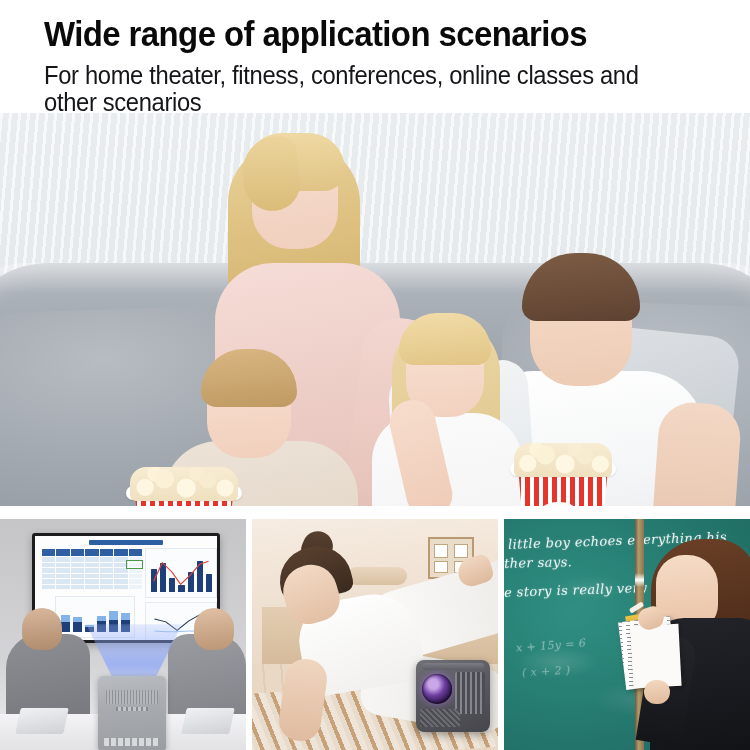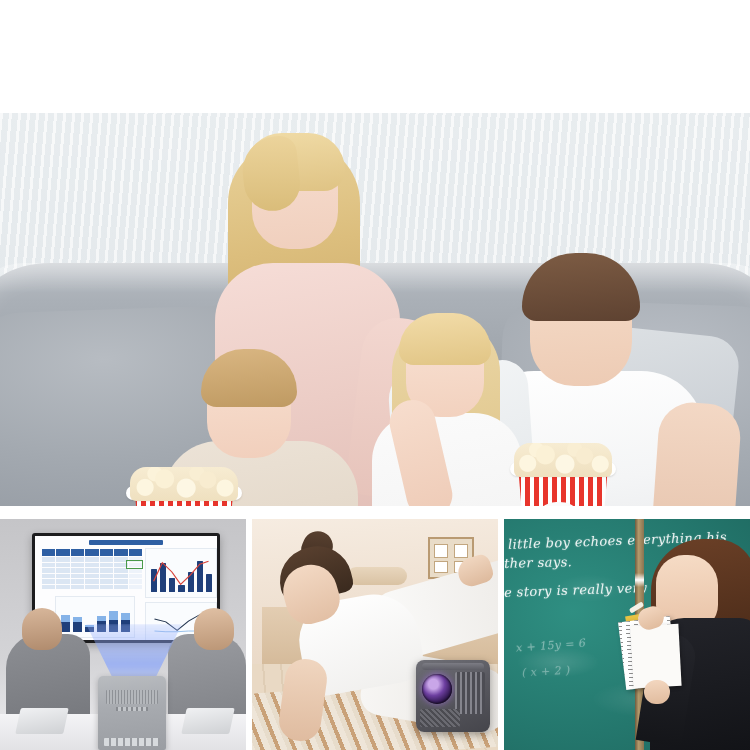--- a/index.html
+++ b/index.html
@@ -369,20 +369,24 @@
     background:#fbfaf8; transform:rotate(-3deg); box-shadow:1px 1px 4px rgba(0,0,0,.22);
   }
   .sticky { position:absolute; right:108px; top:96px; width:16px; height:12px;
     background:#e8c243; transform:rotate(-10deg); }
 </style>
 </head>
 <body>
 
 <div class="page">
 
+  <div class="header">
+    <div class="title">Wide range of application scenarios</div>
+    <div class="subtitle">For home theater, fitness, conferences, online classes and other scenarios</div>
+  </div>
 
   <div class="hero">
     <div class="wall"></div>
     <div class="sofa-back"></div>
     <div class="cushion-l"></div>
     <div class="cushion-r"></div>
     <div class="pillow-r"></div>
 
     <div class="person mom-hair-back"></div>
     <div class="person mom-body"></div>

